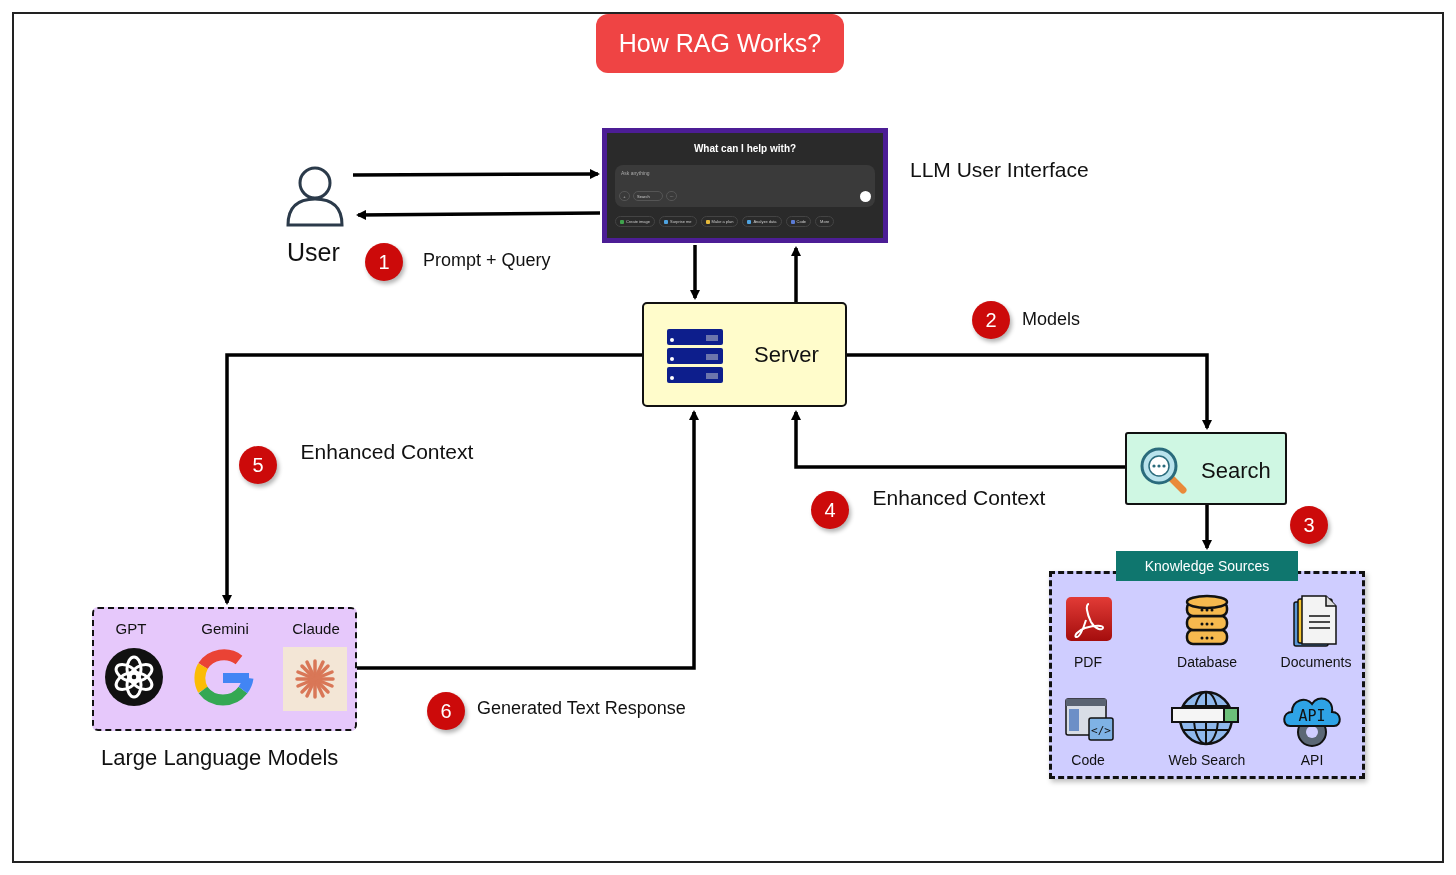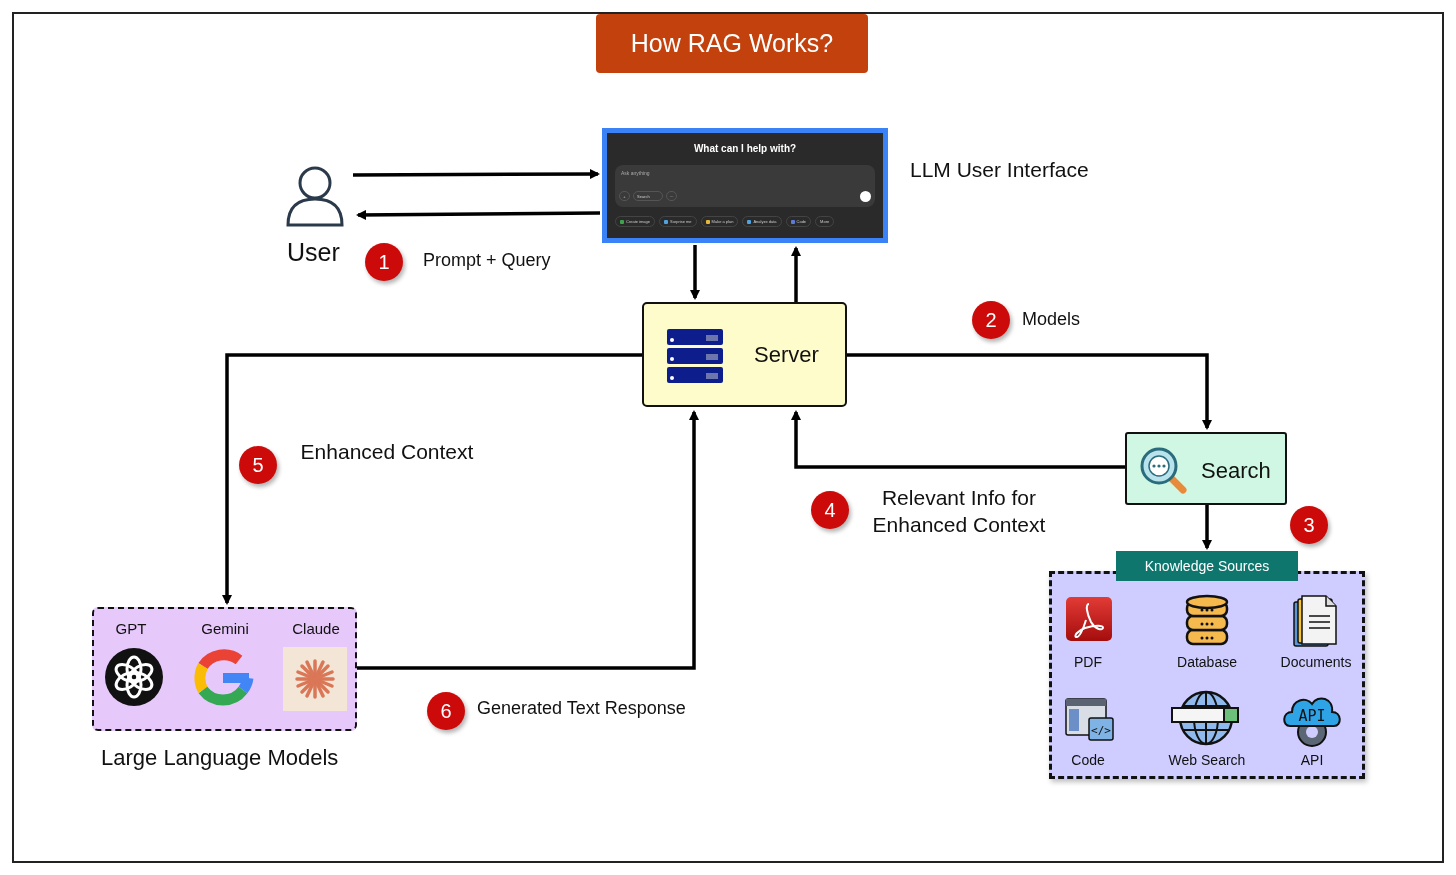--- a/index.html
+++ b/index.html
@@ -1,24 +1,24 @@
 <!DOCTYPE html>
 <html><head>
 <meta charset="utf-8">
 <style>
   html,body{margin:0;padding:0;background:#fff;}
   body{width:1456px;height:875px;position:relative;overflow:hidden;font-family:"Liberation Sans",sans-serif;color:#111;}
   .frame{position:absolute;left:12px;top:12px;width:1428px;height:847px;border:2px solid #222;box-sizing:content-box;}
   .abs{position:absolute;}
   svg.wires{position:absolute;left:0;top:0;}
-  .title{left:596px;top:14px;width:272px;height:59px;background:#c2410c;border-radius:4px;color:#fff;font-size:25px;display:flex;align-items:center;justify-content:center;}
+  .title{left:596px;top:14px;width:248px;height:59px;background:#ef4444;border-radius:12px;color:#fff;font-size:25px;display:flex;align-items:center;justify-content:center;}
   .badge{width:38px;height:38px;border-radius:50%;background:#cc0a0a;color:#fff;font-size:20px;display:flex;align-items:center;justify-content:center;box-shadow:2px 3px 4px rgba(0,0,0,0.3);}
   .label{font-size:18px;color:#111;white-space:nowrap;}
   .label2{font-size:21px;color:#111;text-align:center;line-height:27px;white-space:nowrap;}
-  .ui-box{left:602px;top:128px;width:286px;height:115px;background:#3b82f6;box-sizing:border-box;padding:5px;}
+  .ui-box{left:602px;top:128px;width:286px;height:115px;background:#4c1d95;box-sizing:border-box;padding:5px;}
   .ui-inner{width:100%;height:100%;background:#2a2a2a;position:relative;}
   .ui-title{position:absolute;top:10px;left:0;right:0;text-align:center;color:#fff;font-size:10px;font-weight:bold;}
   .ui-input{position:absolute;left:8px;right:8px;top:32px;height:42px;background:#3a3a3a;border-radius:8px;}
   .ui-ph{position:absolute;left:6px;top:5px;font-size:5px;color:#aaa;}
   .ui-pill{position:absolute;top:26px;height:10px;border:1px solid #555;border-radius:6px;font-size:4px;color:#ccc;display:flex;align-items:center;padding:0 3px;box-sizing:border-box;}
   .ui-send{position:absolute;right:4px;top:26px;width:11px;height:11px;border-radius:50%;background:#fff;}
   .ui-chips{position:absolute;left:8px;right:6px;top:83px;display:flex;gap:4px;}
   .ui-chip{height:11px;border:1px solid #444;border-radius:6px;font-size:4px;color:#ccc;display:flex;align-items:center;padding:0 4px;box-sizing:border-box;white-space:nowrap;}
   .ui-chip .dot{width:4px;height:4px;border-radius:1px;margin-right:2px;display:inline-block;}
   .server{left:642px;top:302px;width:205px;height:105px;background:#fffccb;border:2.5px solid #111;border-radius:5px;box-sizing:border-box;}
@@ -266,21 +266,20 @@
 <div class="abs badge" style="left:365px;top:243px">1</div>
 <div class="abs label" style="left:423px;top:250px">Prompt + Query</div>
 
 <div class="abs badge" style="left:972px;top:301px">2</div>
 <div class="abs label" style="left:1022px;top:309px">Models</div>
 
 <div class="abs badge" style="left:1290px;top:506px">3</div>
 
 <div class="abs badge" style="left:811px;top:491px">4</div>
 <div class="abs label2" style="left:860px;top:484px;width:198px">
-  <div>Relevant Info for</div>
   <div>Enhanced Context</div>
 </div>
 
 <div class="abs badge" style="left:239px;top:446px">5</div>
 <div class="abs label2" style="left:288px;top:438px;width:198px">
   <div>Enhanced Context</div>
 </div>
 
 <div class="abs badge" style="left:427px;top:692px">6</div>
 <div class="abs label" style="left:477px;top:698px">Generated Text Response</div>

